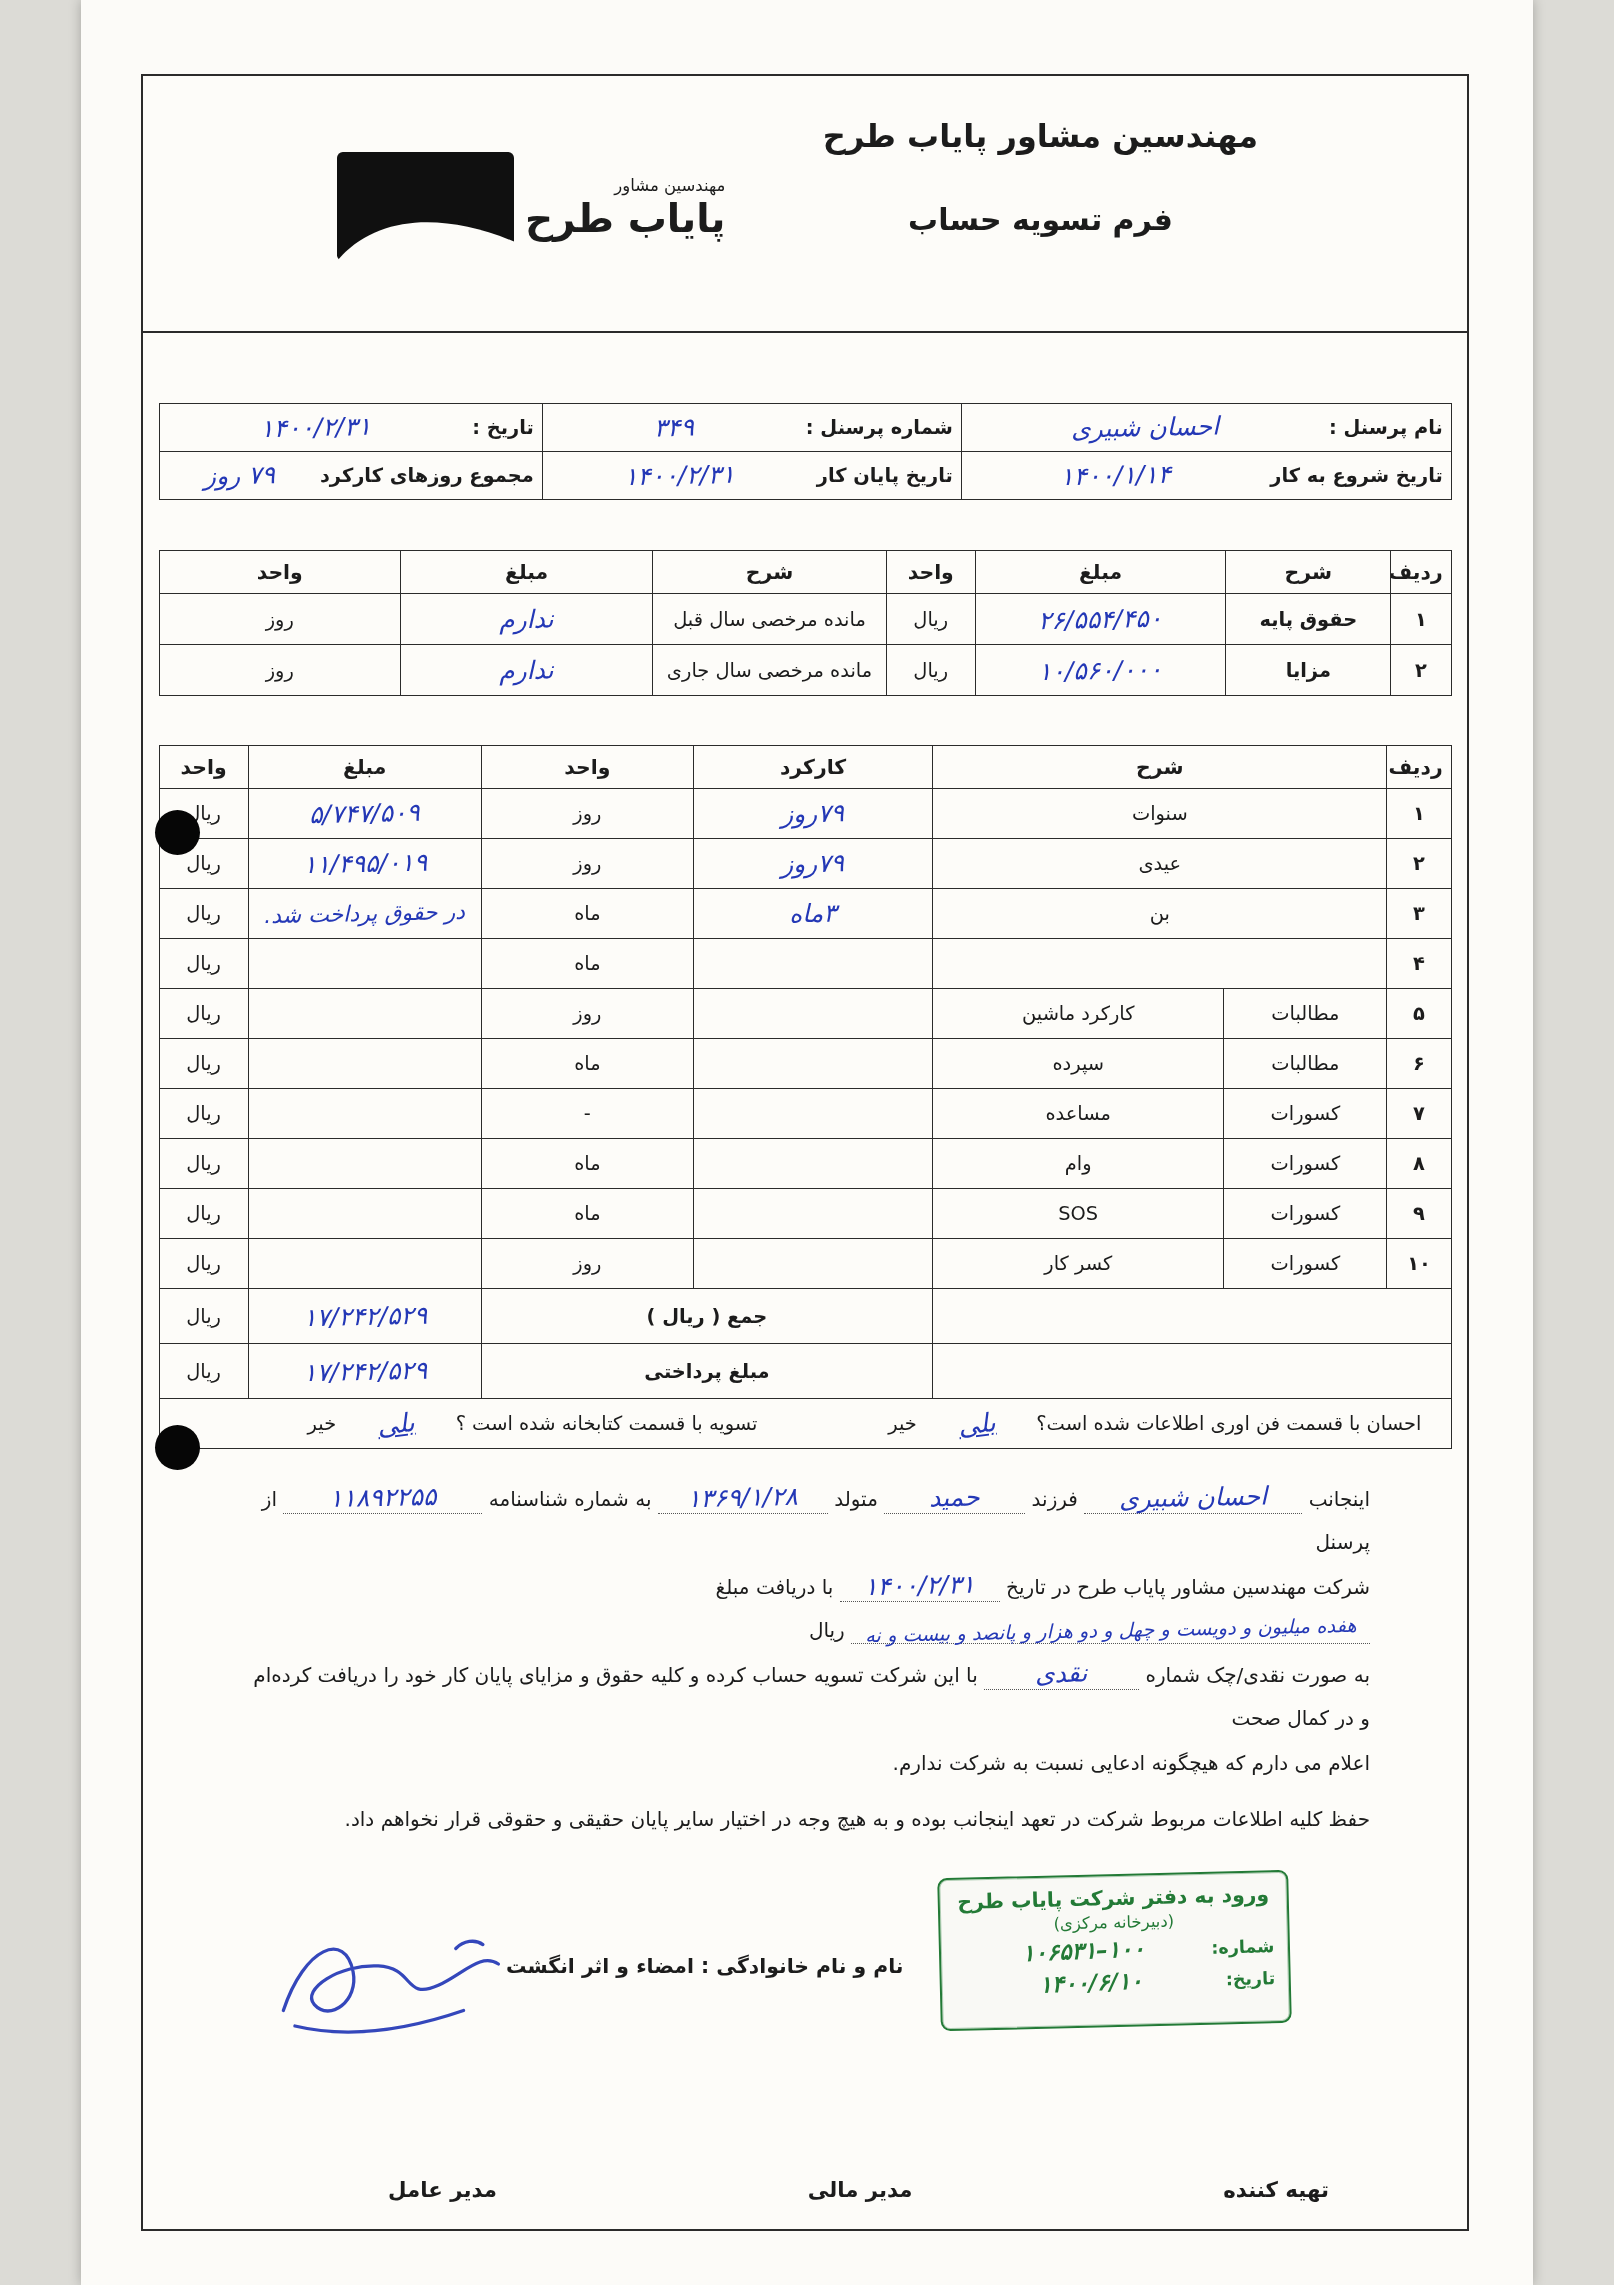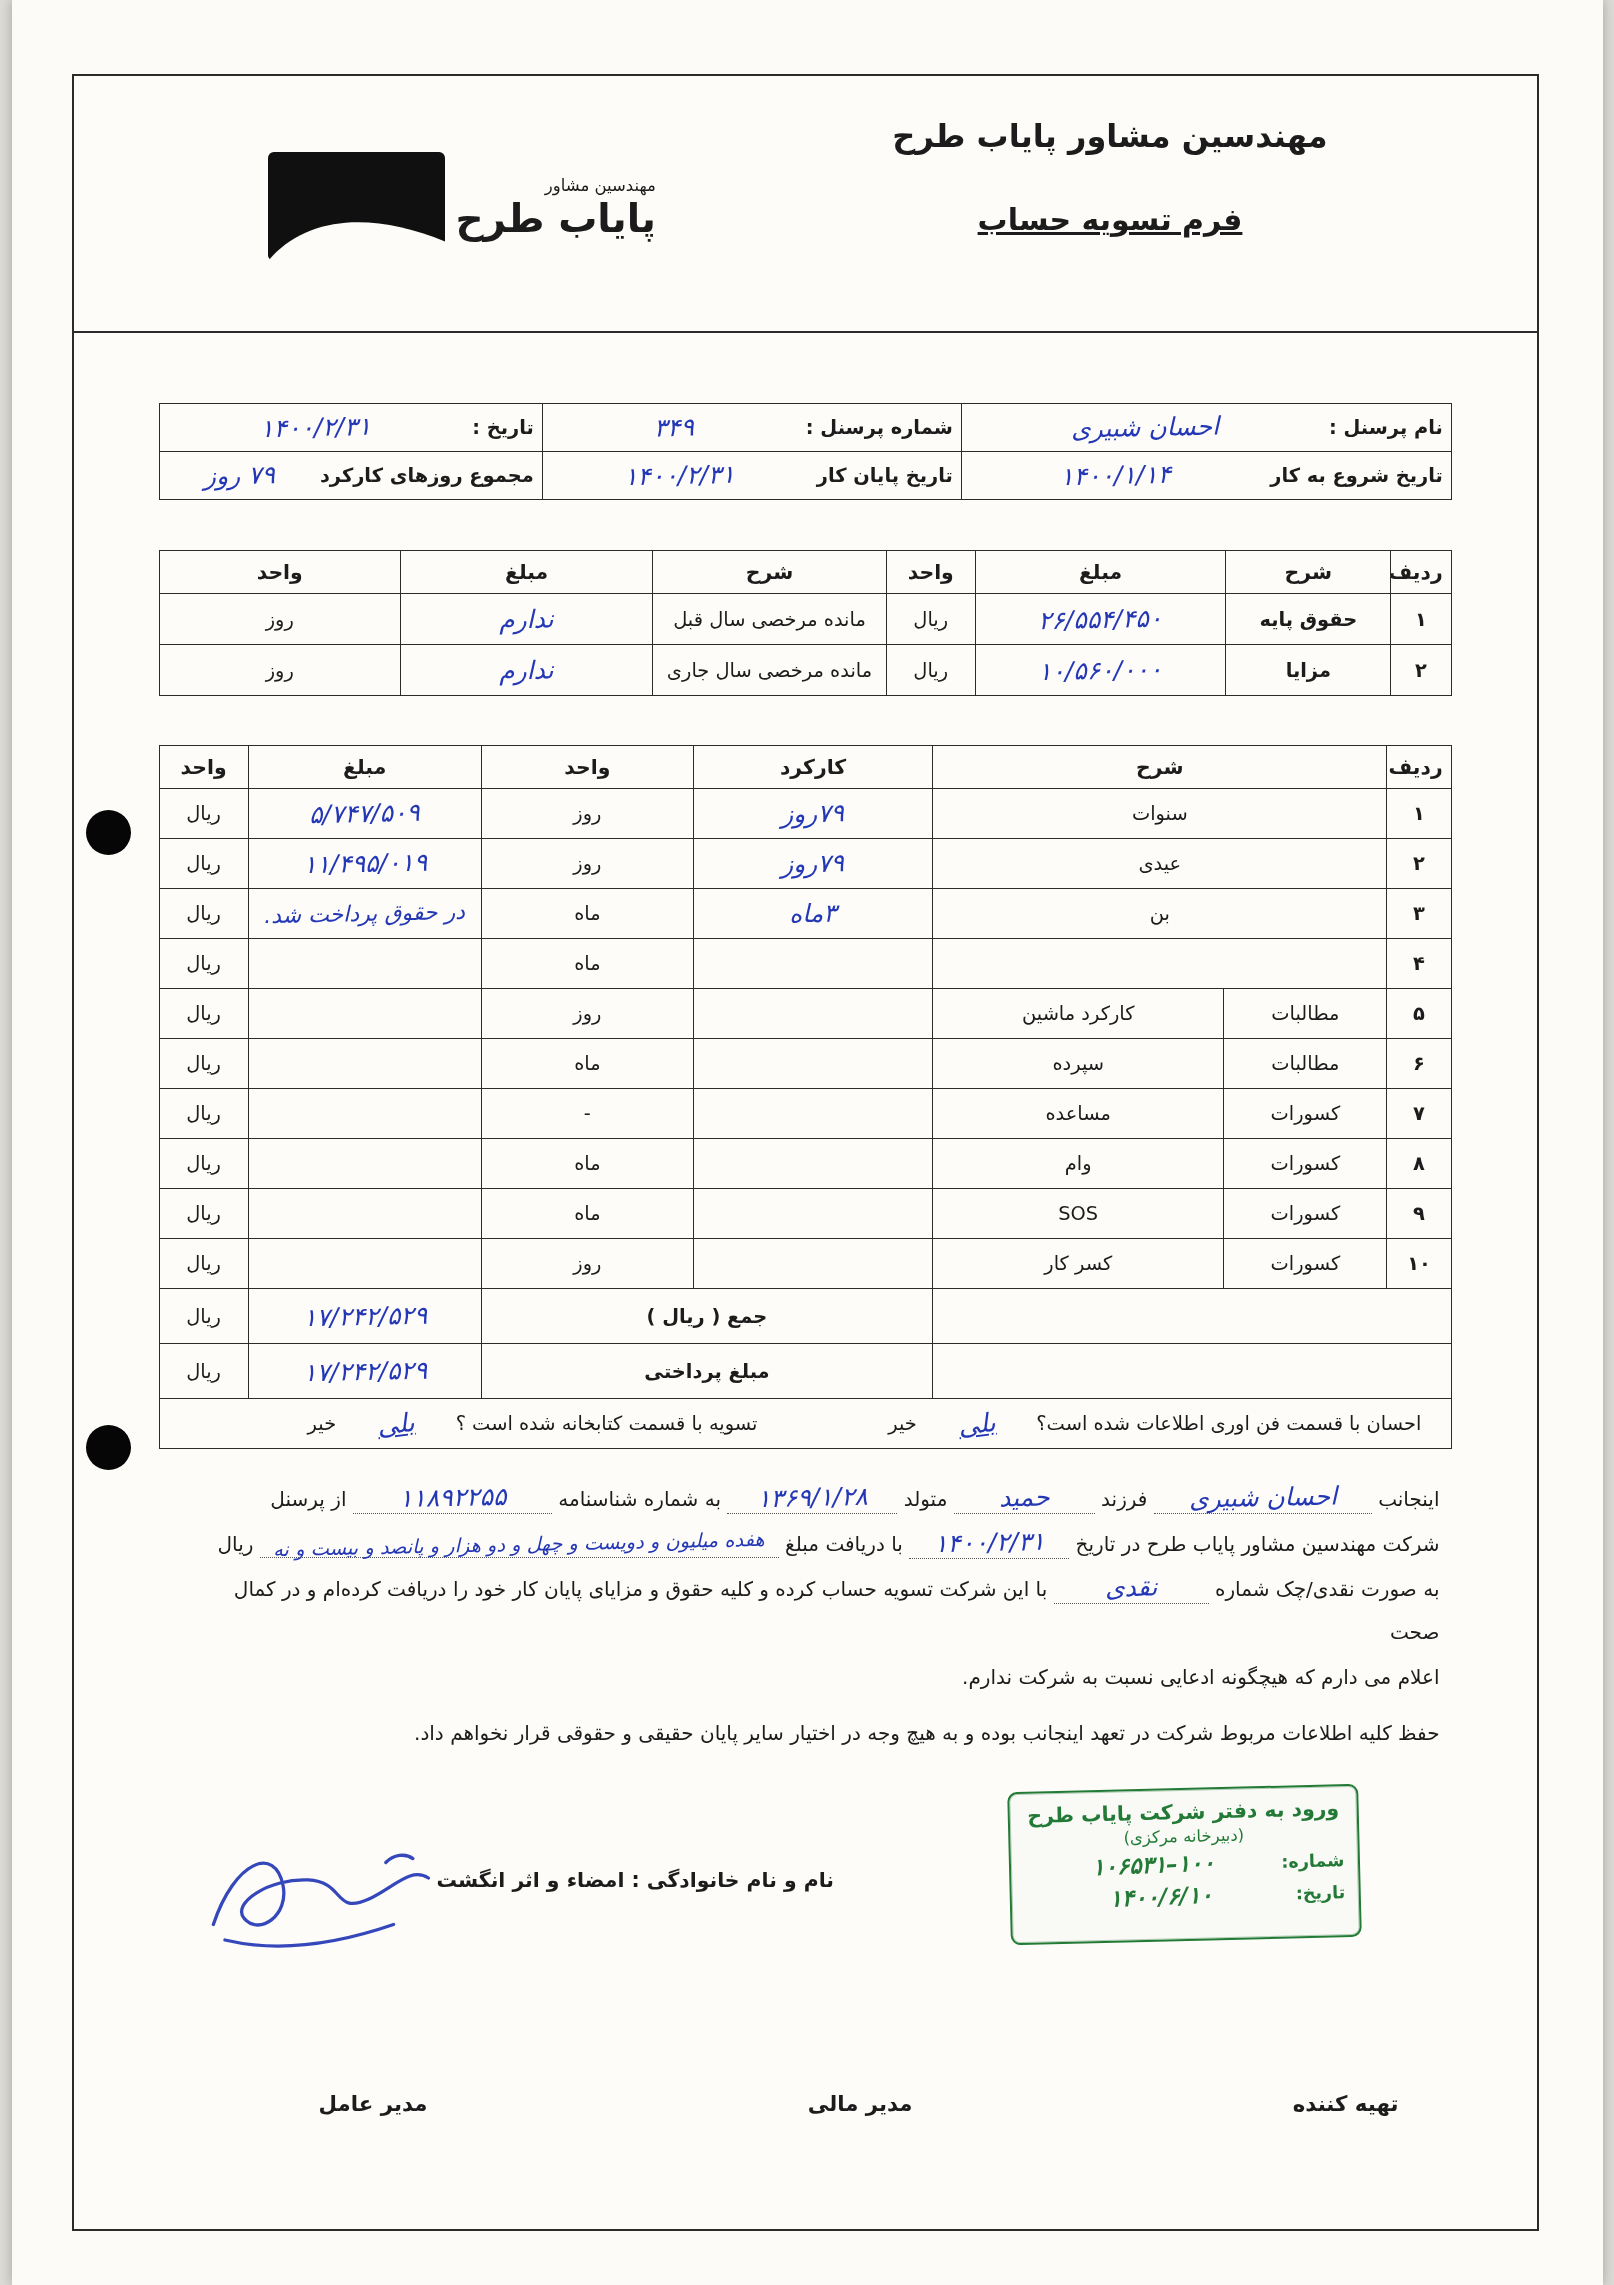--- a/index.html
+++ b/index.html
@@ -1,25 +1,25 @@
 <!DOCTYPE html>
 <html lang="fa" dir="rtl"><head>
 <meta charset="utf-8">
 <title>فرم تسویه حساب</title>
 <style>
   * { margin:0; padding:0; box-sizing:border-box; }
   body { background:#dcdbd6; font-family:"DejaVu Sans", sans-serif; color:#1c1c1c; }
-  .scan { position:relative; width:1591px; height:2285px; background:#fcfbf8; margin:0 auto; direction:rtl; overflow:hidden; box-shadow:0 0 11.6px rgba(0,0,0,.25); }
+  .scan { position:relative; width:1452px; height:2285px; background:#fcfbf8; margin:0 auto; direction:rtl; overflow:hidden; box-shadow:0 0 11.6px rgba(0,0,0,.25); }
   .frame { position:absolute; top:74px; left:60px; right:64px; bottom:54px; border:2.9px solid #2b2b2b; background:#fdfcf9; }
 
   
   .header-box { position:relative; height:257px; border-bottom:2.9px solid #2b2b2b; }
   .titles { position:absolute; top:41px; right:155px; width:543px; text-align:center; }
   .title1 { font-size:32px; font-weight:bold; letter-spacing:1px; }
-  .title2 { font-size:30px; font-weight:bold; margin-top:47px;text-decoration:underline; }
+  .title2 { font-size:30px; font-weight:bold; margin-top:47px; }
   .logo { position:absolute; top:76px; left:194px; display:flex; direction:ltr; align-items:center; gap:11px; }
   .logo-text { text-align:right; }
   .logo-small { font-size:16.5px; letter-spacing:0.5px; }
   .logo-large { font-size:39px; font-weight:bold; margin-top:1px; }
 
   
   table { border-collapse:collapse; table-layout:fixed; margin:0 auto; width:1293px; }
   td, th { border:1.9px solid #2b2b2b; padding:2.9px 7.8px; font-size:19.4px; vertical-align:middle; overflow:hidden; }
   th { font-weight:bold; font-size:20.4px; text-align:center; height:43px; }
   .c { text-align:center; }

